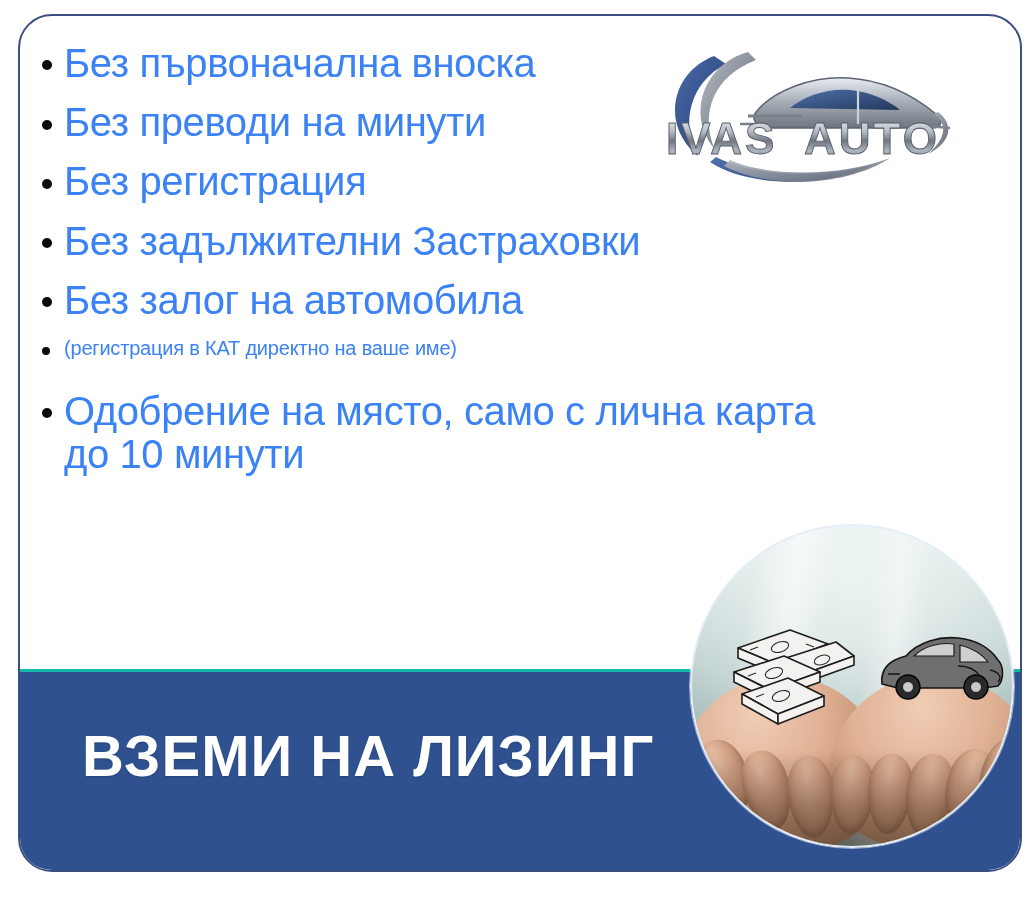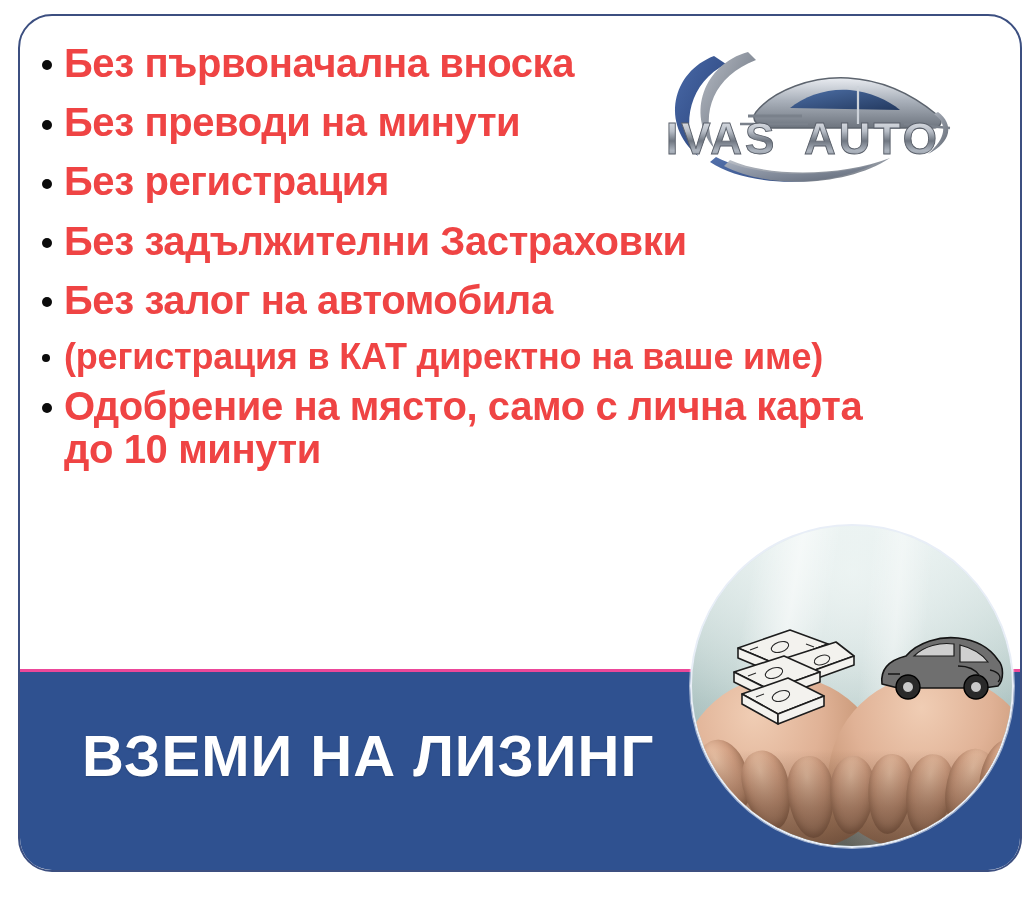--- a/index.html
+++ b/index.html
@@ -44,39 +44,39 @@
     list-style: none;
     margin: 0;
     padding: 0;
   }
   .benefit-item {
     position: relative;
     display: flex;
     align-items: center;
     padding-left: 22px;
     margin: 0 0 16px 0;
-    color: #ef4444;
-    font-weight: bold;
+    color: #3b82f6;
+    font-weight: normal;
     font-size: 40px;
     line-height: 1.08;
     letter-spacing: -0.4px;
     white-space: pre-line;
   }
   .benefit-item .bullet-dot {
     position: absolute;
     left: 0px;
     top: 0.46em;
     width: 10px;
     height: 10px;
     border-radius: 50%;
     background: #0b0b0b;
   }
   .benefit-item.small {
-    font-size: 36px;
-    margin-bottom: 8px;
+    font-size: 20px;
+    margin-bottom: 30px;
     letter-spacing: -0.2px;
   }
   .benefit-item.small .bullet-dot {
     width: 8px;
     height: 8px;
     top: 0.44em;
   }
   .benefit-item.last-item {
     margin-bottom: 16px;
   }
@@ -99,21 +99,21 @@
   }
 
   
   #leasing-banner {
     position: absolute;
     left: 0px;
     bottom: 0px;
     width: 1000px;
     height: 198px;
     background: #2f5190;
-    border-top: 3px solid #ec4899;
+    border-top: 3px solid #14b8a6;
   }
   #leasing-banner-text {
     position: absolute;
     left: 62px;
     top: 50px;
     color: #ffffff;
     font-size: 58px;
     font-weight: bold;
     letter-spacing: 1px;
     white-space: nowrap;

